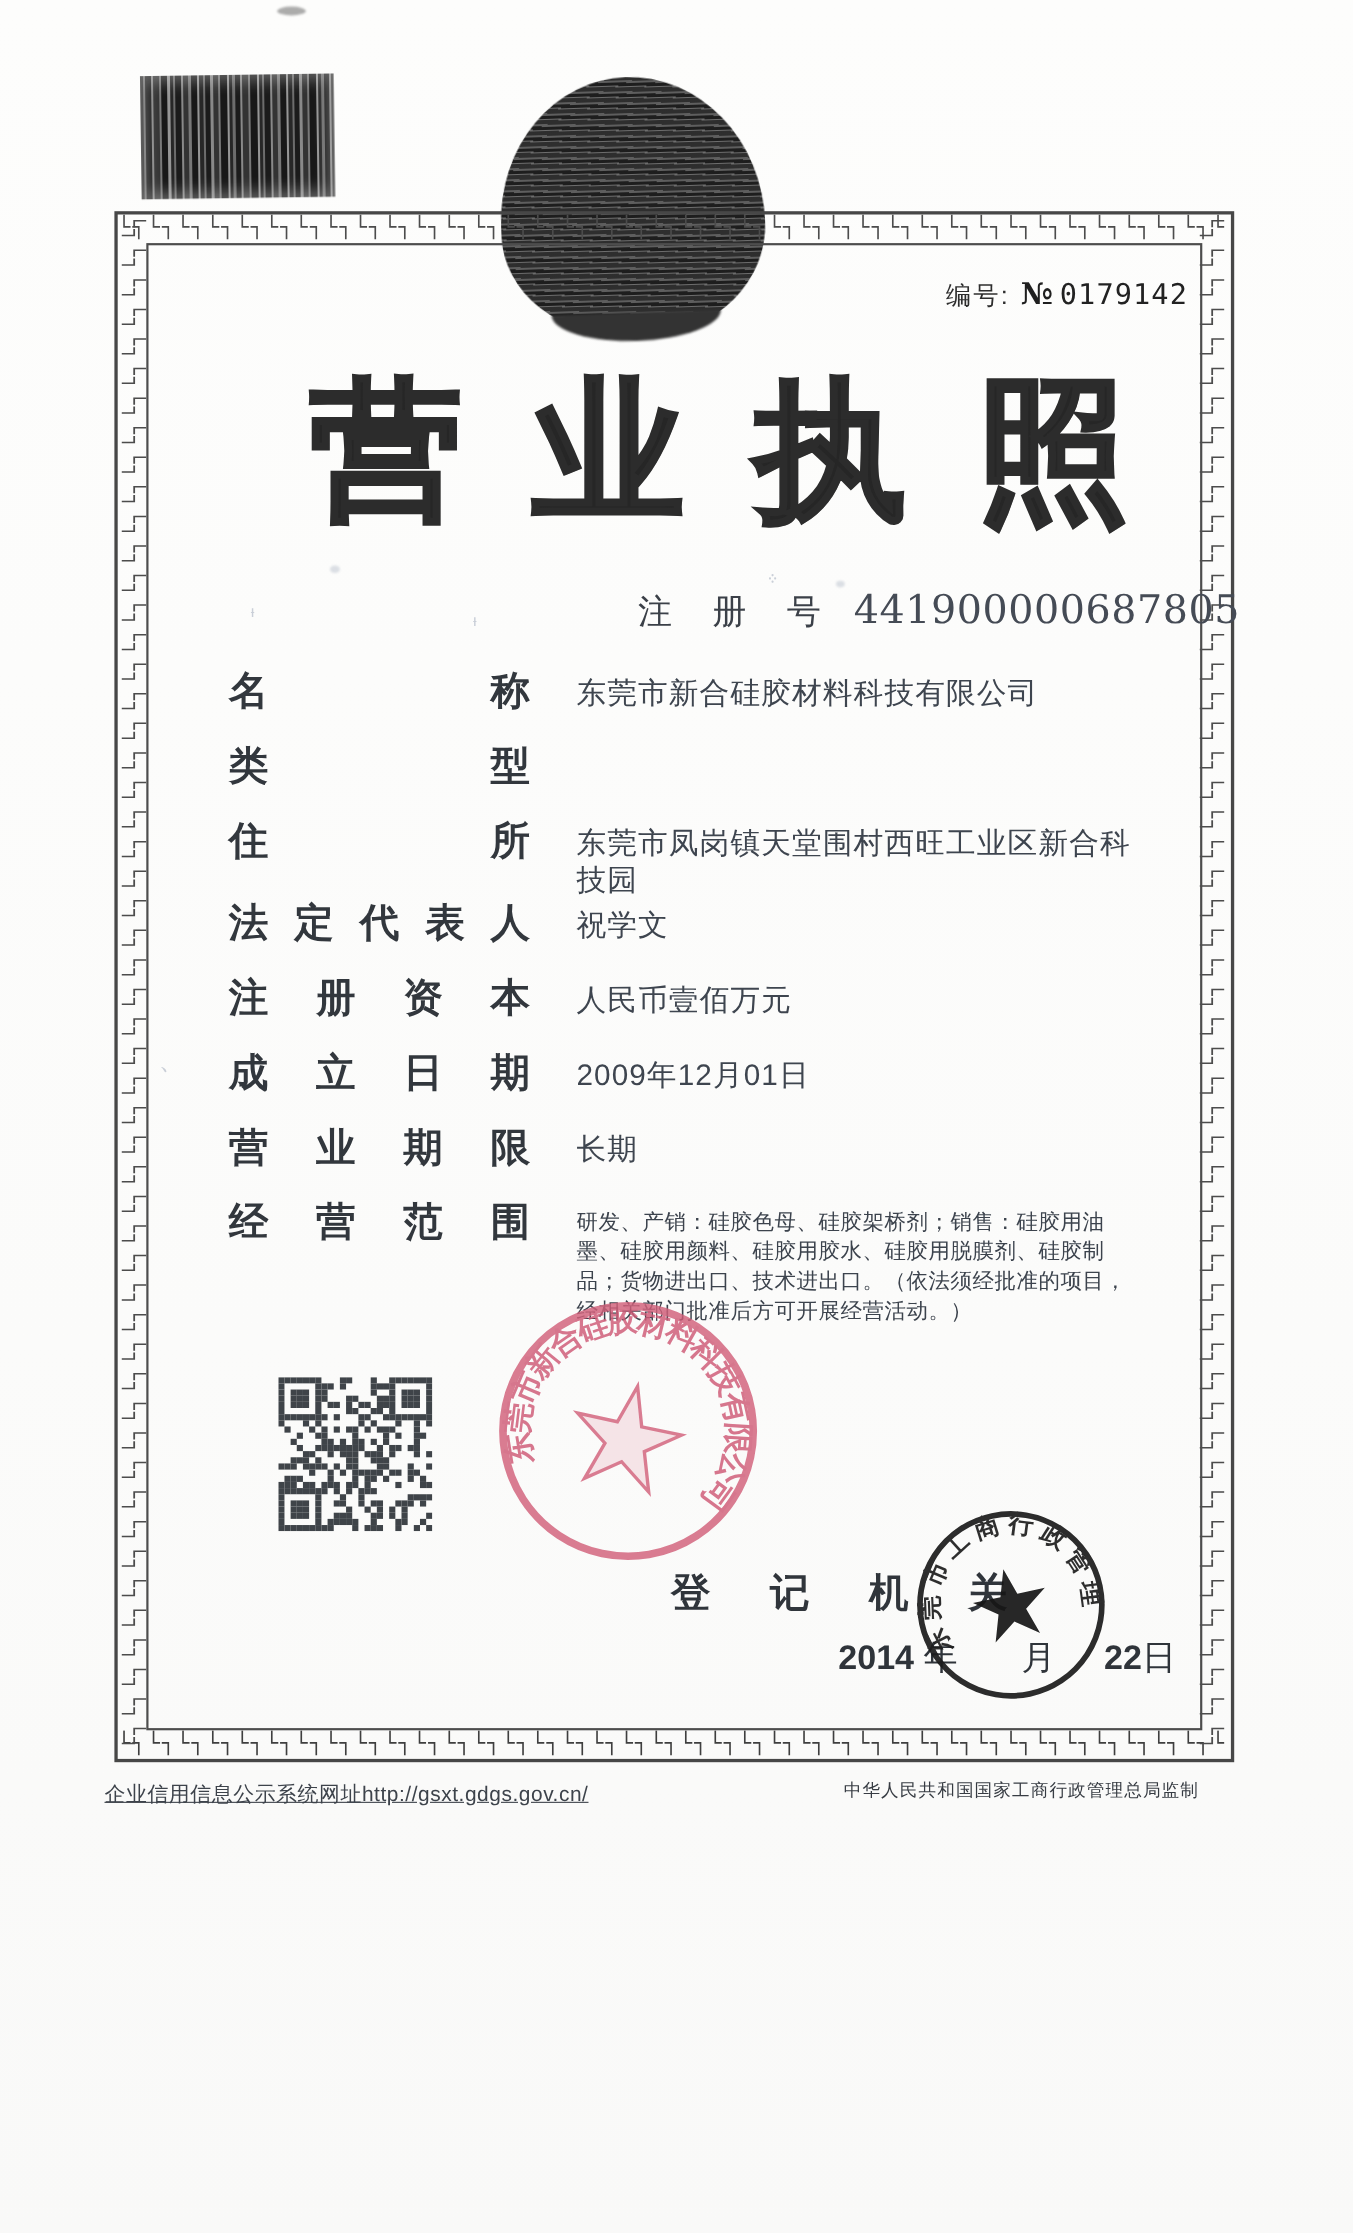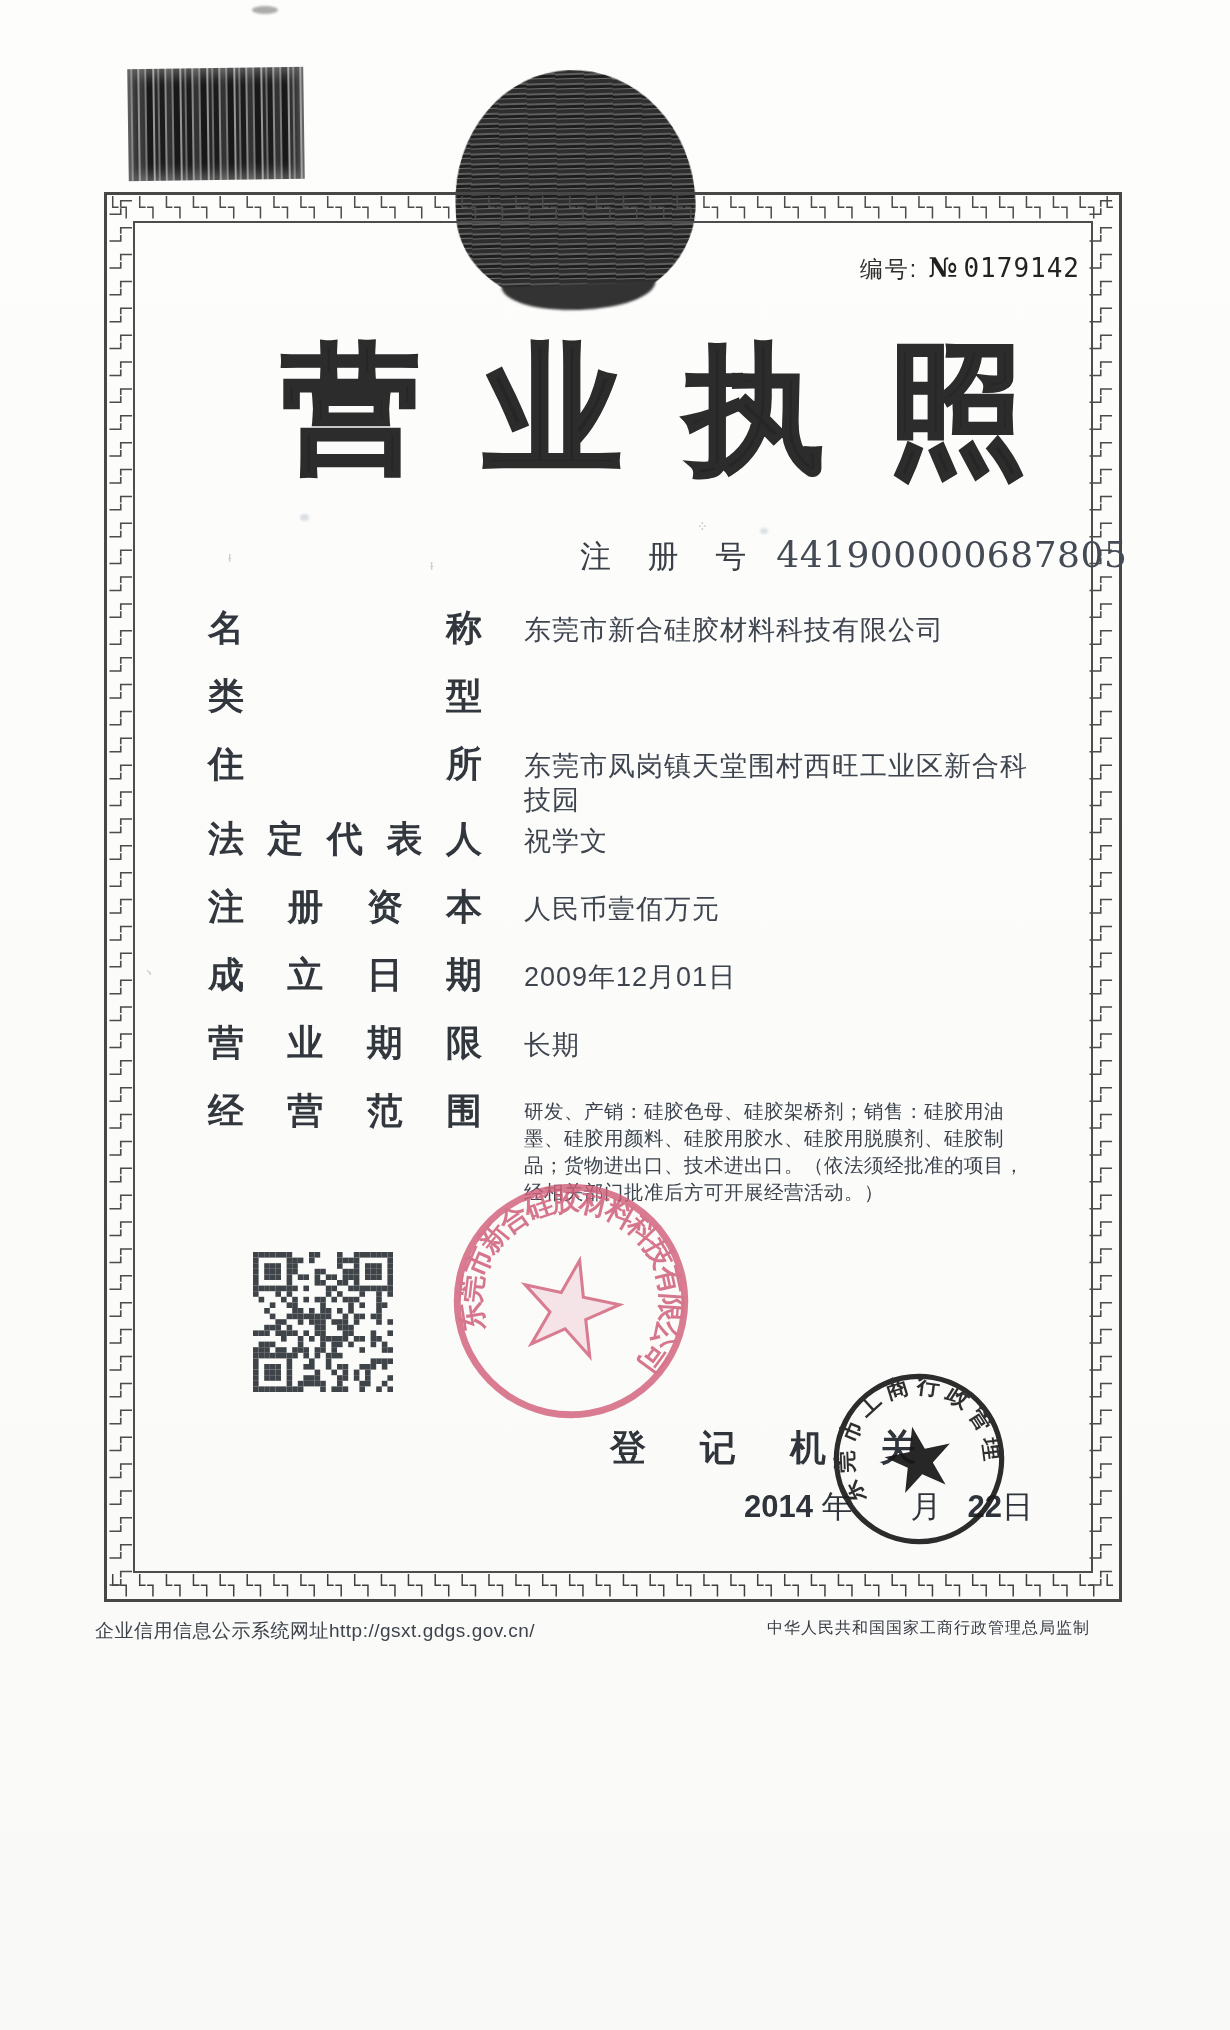--- a/index.html
+++ b/index.html
@@ -76,29 +76,29 @@
   
   .red-seal{position:absolute;left:448px;top:1178px;width:246px;height:246px;transform:rotate(12deg);opacity:.82;}
   .seal-ring{fill:none;stroke:#d2617b;stroke-width:9;}
   .seal-star{fill:rgba(210,97,123,.18);stroke:#d2617b;stroke-width:4;}
   .seal-text{fill:#cf5a76;font-size:37px;font-weight:bold;font-family:"Liberation Sans",sans-serif;}
   
   .registrar{position:absolute;left:610px;top:1424px;font-size:36px;font-weight:600;color:#30353b;letter-spacing:22px;white-space:nowrap;}
   .dateline{position:absolute;left:744px;top:1486px;font-size:31px;color:#2f343a;white-space:nowrap;}
   .dateline .gap-m{display:inline-block;width:58px;}
   .dateline .gap-s{display:inline-block;width:26px;}
-  .dateline b{font-weight:600;}
+  .dateline b{font-weight:600;margin-left:18px;}
   
   .black-stamp{position:absolute;left:826px;top:1366px;width:186px;height:186px;transform:rotate(-12deg);opacity:.92;}
   .stamp-ring{fill:none;stroke:#1b1b1b;stroke-width:5;}
   .stamp-star{fill:#161616;}
   .stamp-text{fill:#1d1d1d;font-size:22px;font-weight:bold;font-family:"Liberation Sans",sans-serif;}
   
   .footer{position:absolute;left:95px;top:1618px;width:995px;display:flex;justify-content:space-between;align-items:flex-start;}
-  .footer .fl{font-size:19px;color:#3d434b;letter-spacing:0.5px;}
+  .footer .fl{font-size:19px;color:#3d434b;letter-spacing:0.5px;text-decoration:underline;}
   .footer .fr{font-size:16px;color:#373c43;letter-spacing:1px;}
   
   .artifact{position:absolute;color:#9aa4b6;opacity:.5;filter:blur(0.6px);font-size:15px;}
   .speck{position:absolute;background:#aab3c2;opacity:.4;border-radius:50%;filter:blur(1px);}
 </style>
 </head>
 <body>
 
 <div class="page">
 

